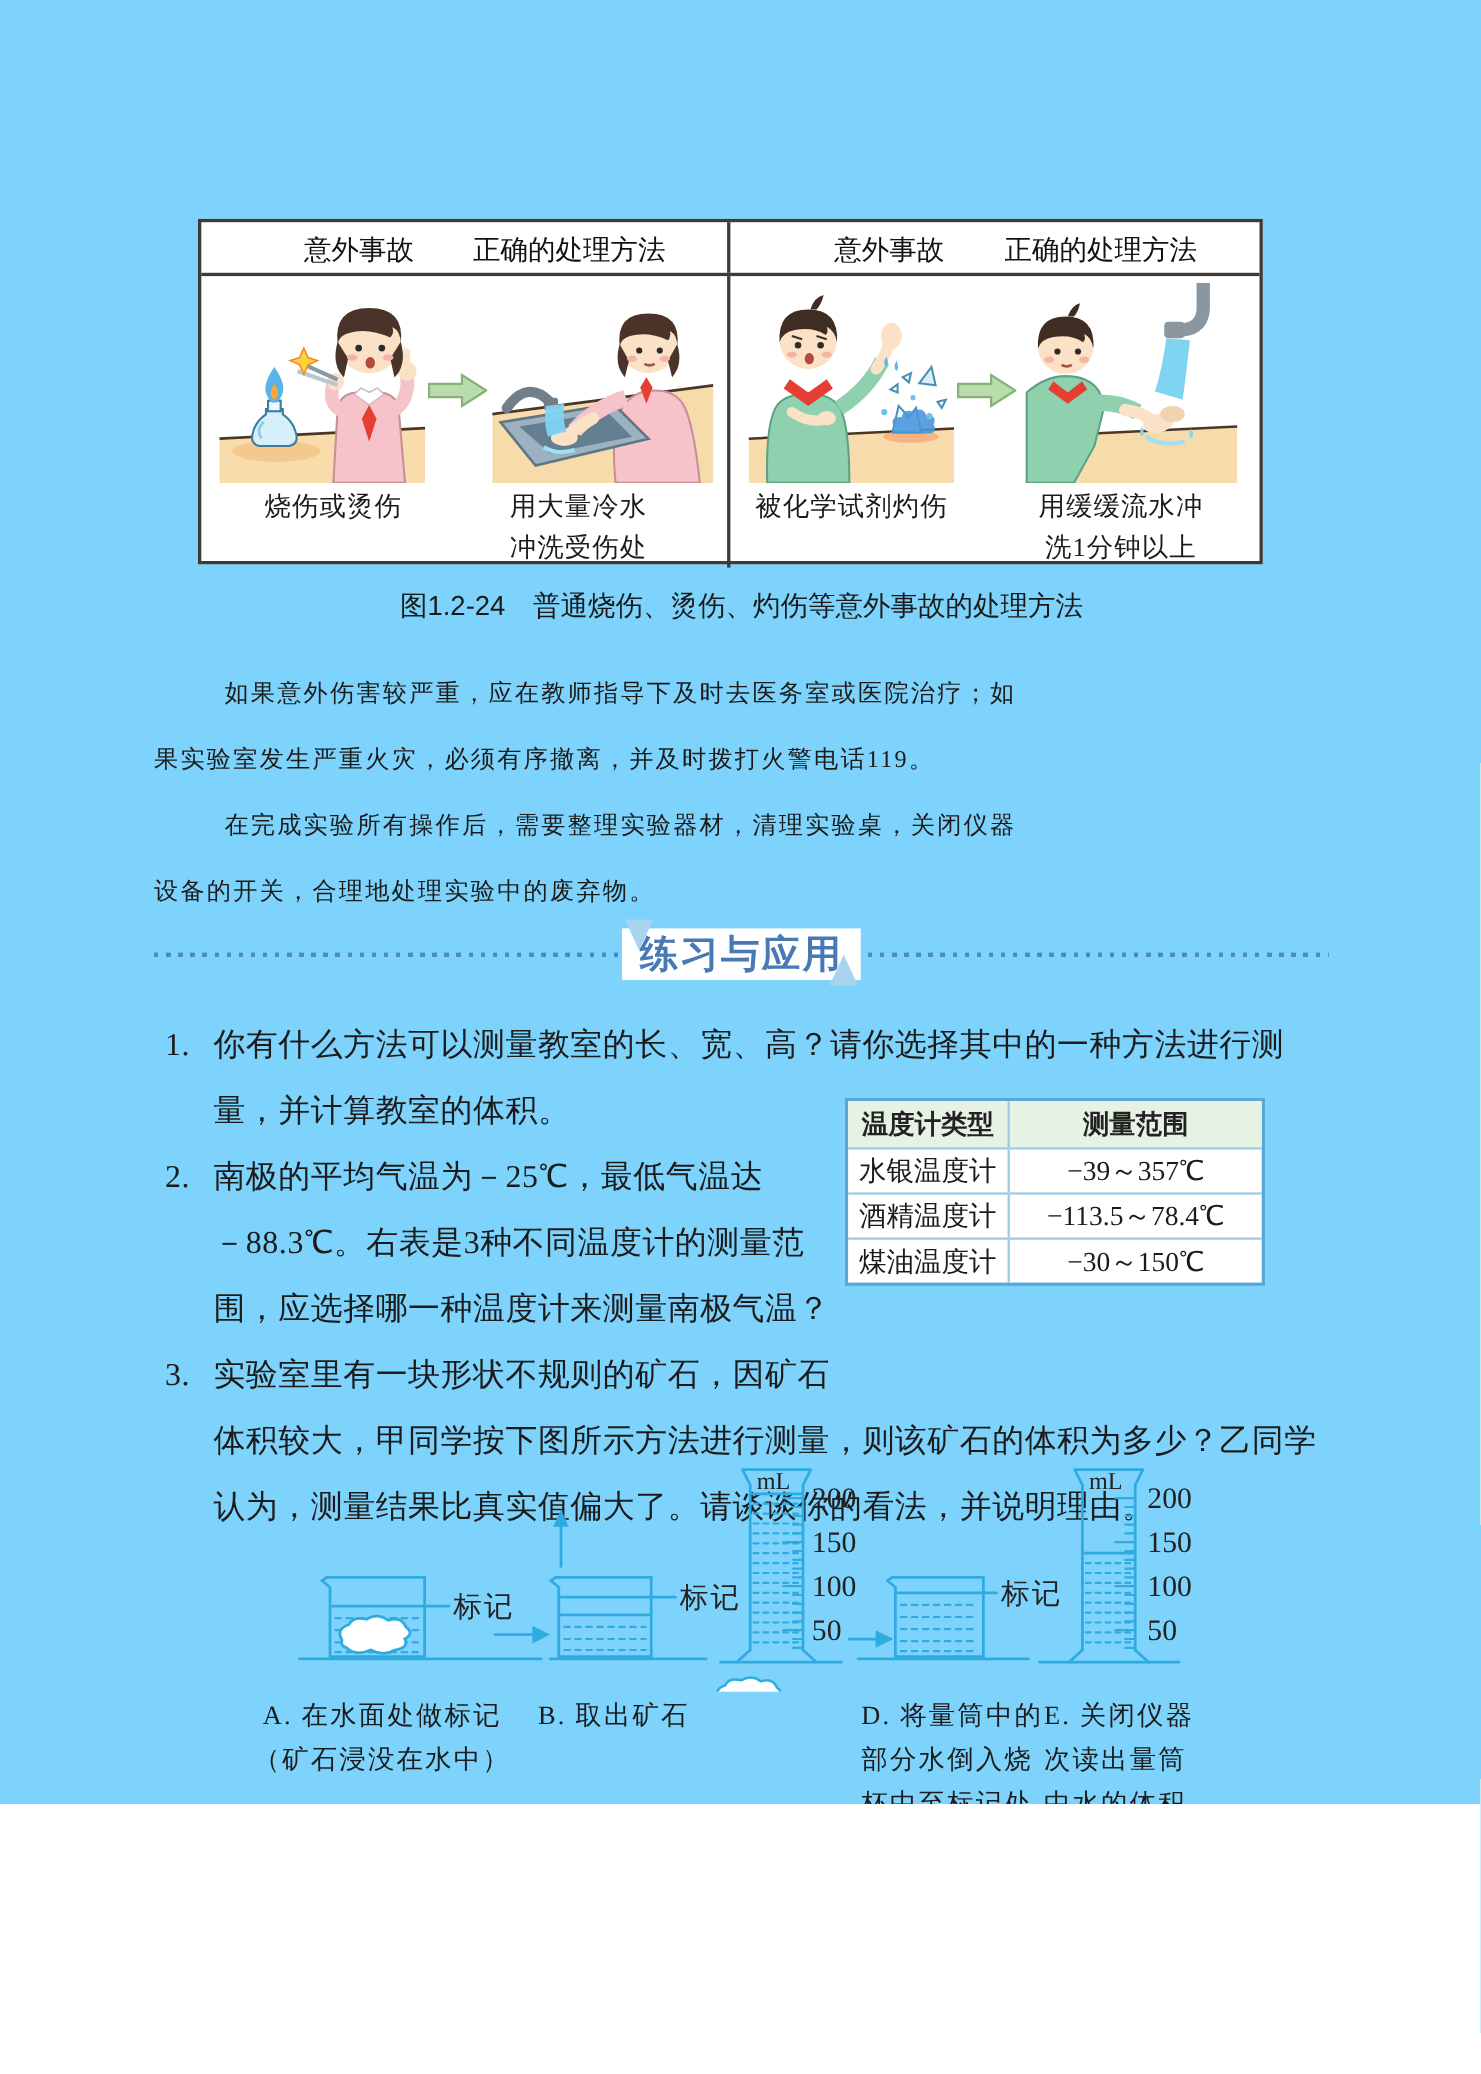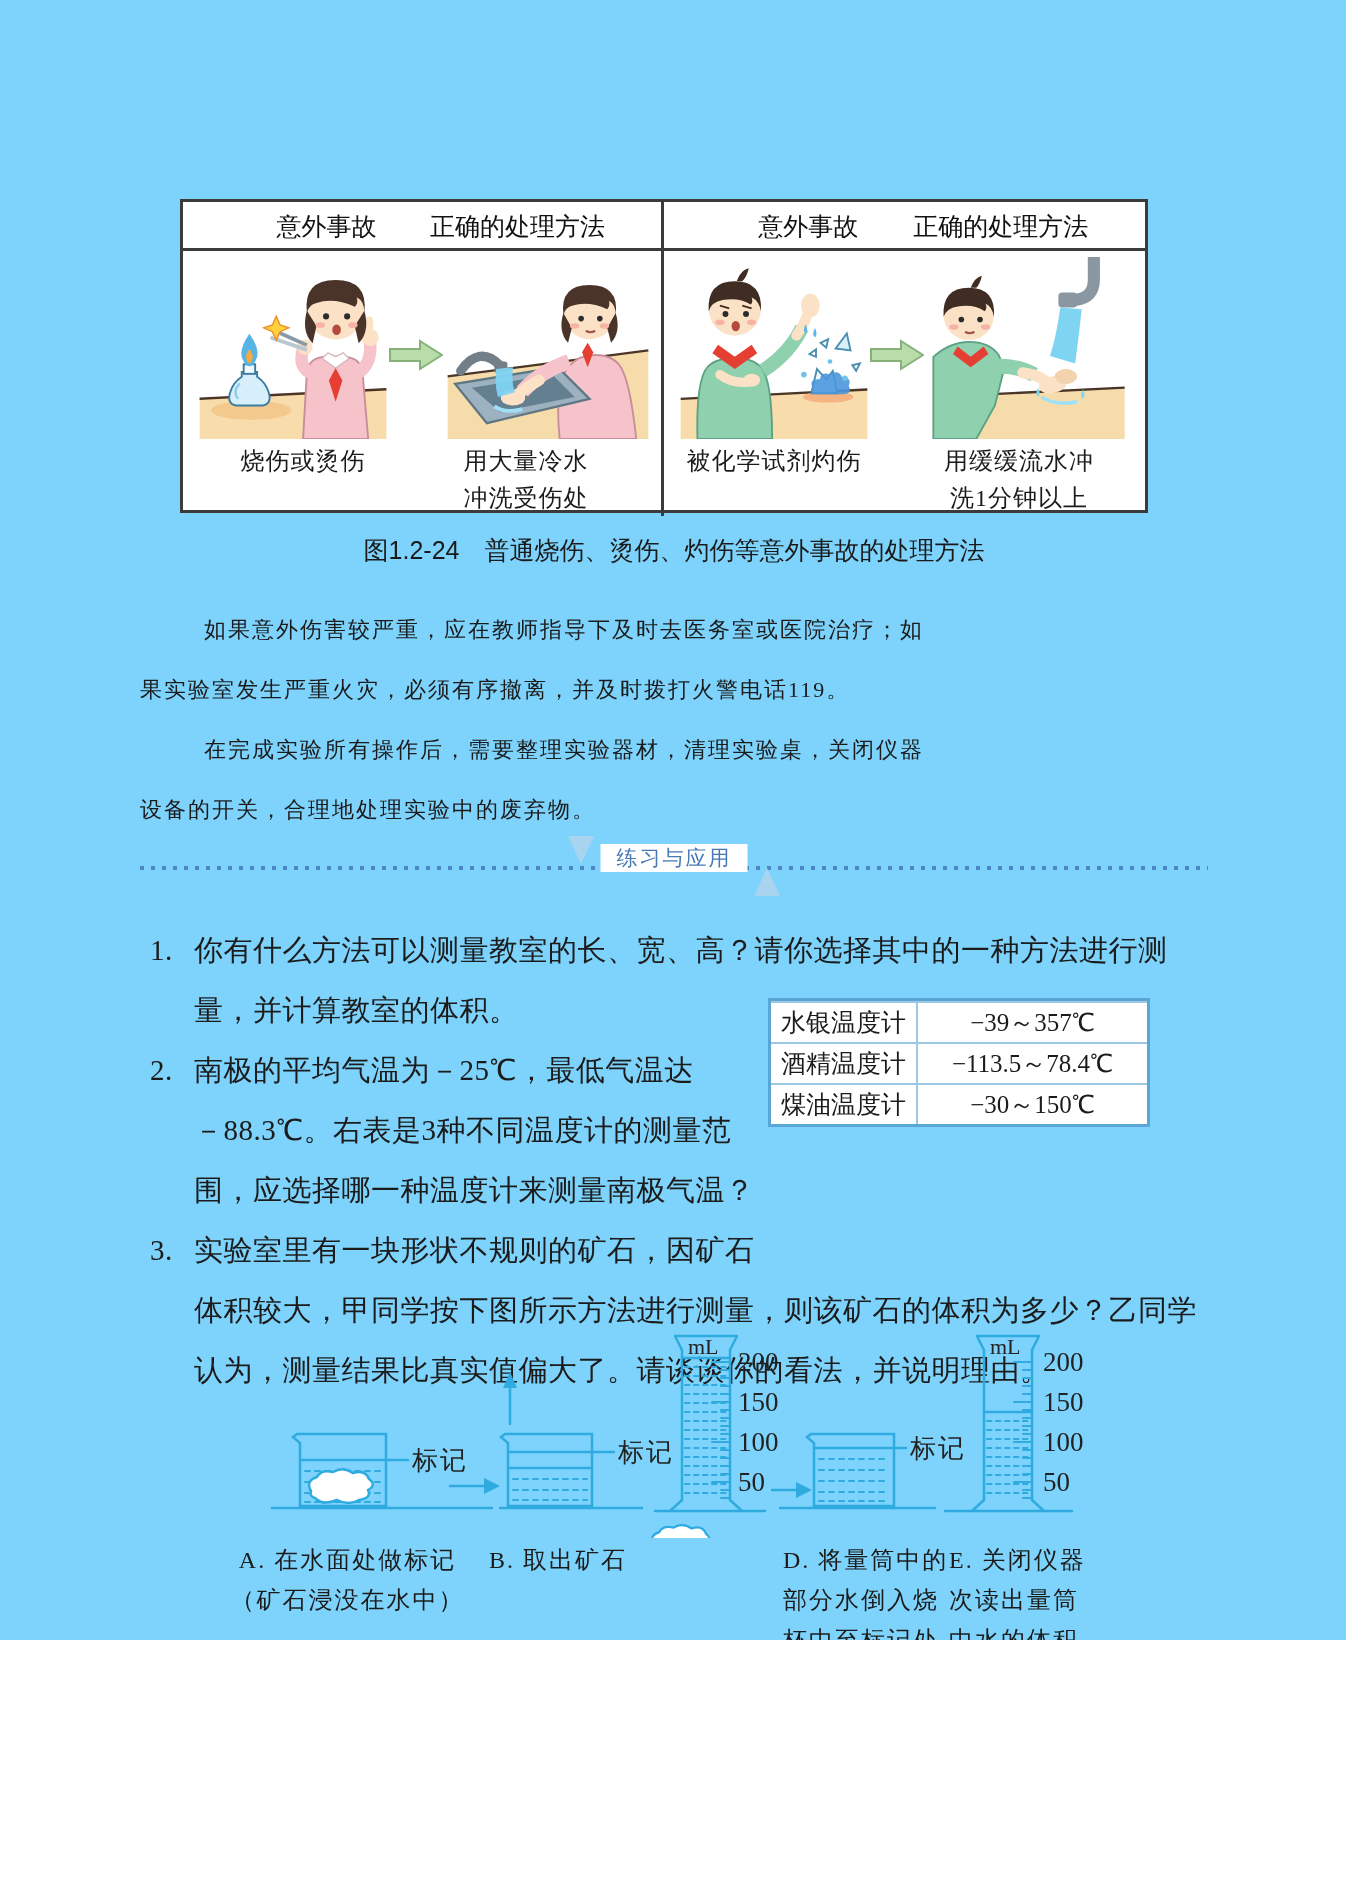--- a/index.html
+++ b/index.html
@@ -38,21 +38,21 @@
   .para{position:absolute;left:140px;width:1075px;font-size:22px;line-height:60px;
         letter-spacing:2px;text-indent:64px;}
   .para-1{top:600px;}
   .para-2{top:720px;}
 
   
   .section-header{position:absolute;left:140px;top:836px;width:1068px;height:64px;}
   .dotline{position:absolute;left:0;top:30px;width:100%;height:4px;
            background:repeating-linear-gradient(90deg,#4e88c4 0 4px,transparent 4px 11px);}
   .section-label{position:absolute;left:50%;transform:translateX(-50%);top:8px;
-                 font-family:"Liberation Sans",sans-serif;font-weight:normal;font-size:21px;
+                 font-family:"Liberation Sans",sans-serif;font-weight:bold;font-size:35px;
                  color:#4779b5;background:#fff;padding:0 16px;letter-spacing:2px;}
   .tri-l{position:absolute;left:50%;margin-left:-106px;top:0;width:0;height:0;
          border-left:13px solid transparent;border-right:13px solid transparent;
          border-top:28px solid #a9d4f0;}
   .tri-r{position:absolute;left:50%;margin-left:80px;top:32px;width:0;height:0;
          border-left:13px solid transparent;border-right:13px solid transparent;
          border-bottom:28px solid #a9d4f0;}
 
   
   .ex{position:absolute;left:150px;display:flex;font-size:29px;line-height:60px;
@@ -293,20 +293,24 @@
 围，应选择哪一种温度计来测量南极气温？</div>
   </div>
   <div class="ex ex-3">
     <span class="ex-num">3.</span>
     <div class="ex-body">实验室里有一块形状不规则的矿石，因矿石
 体积较大，甲同学按下图所示方法进行测量，则该矿石的体积为多少？乙同学
 认为，测量结果比真实值偏大了。请谈谈你的看法，并说明理由。</div>
   </div>
 
   <div class="thermo">
+    <div class="t-row t-head">
+      <div class="t-c1">温度计类型</div>
+      <div class="t-c2">测量范围</div>
+    </div>
     <div class="t-row">
       <div class="t-c1">水银温度计</div>
       <div class="t-c2">−39～357℃</div>
     </div>
     <div class="t-row">
       <div class="t-c1">酒精温度计</div>
       <div class="t-c2">−113.5～78.4℃</div>
     </div>
     <div class="t-row">
       <div class="t-c1">煤油温度计</div>

